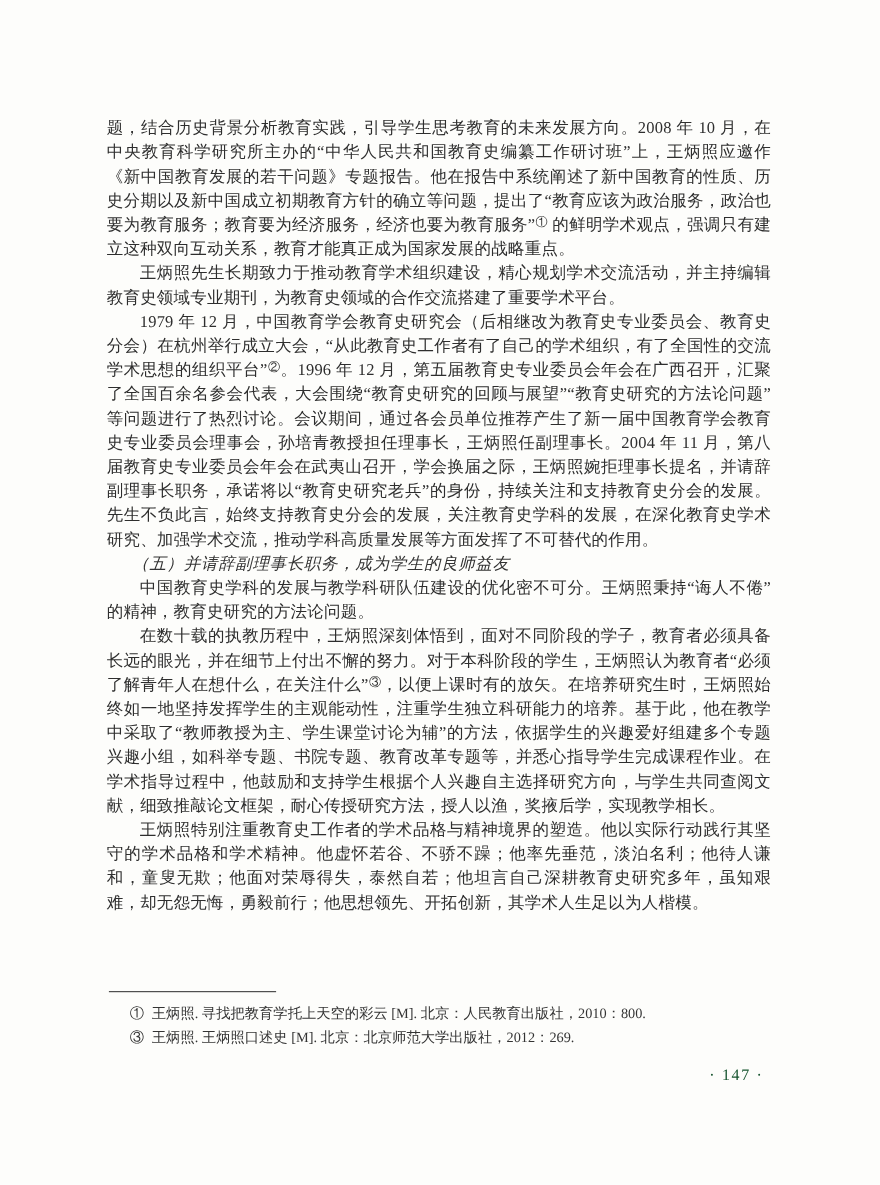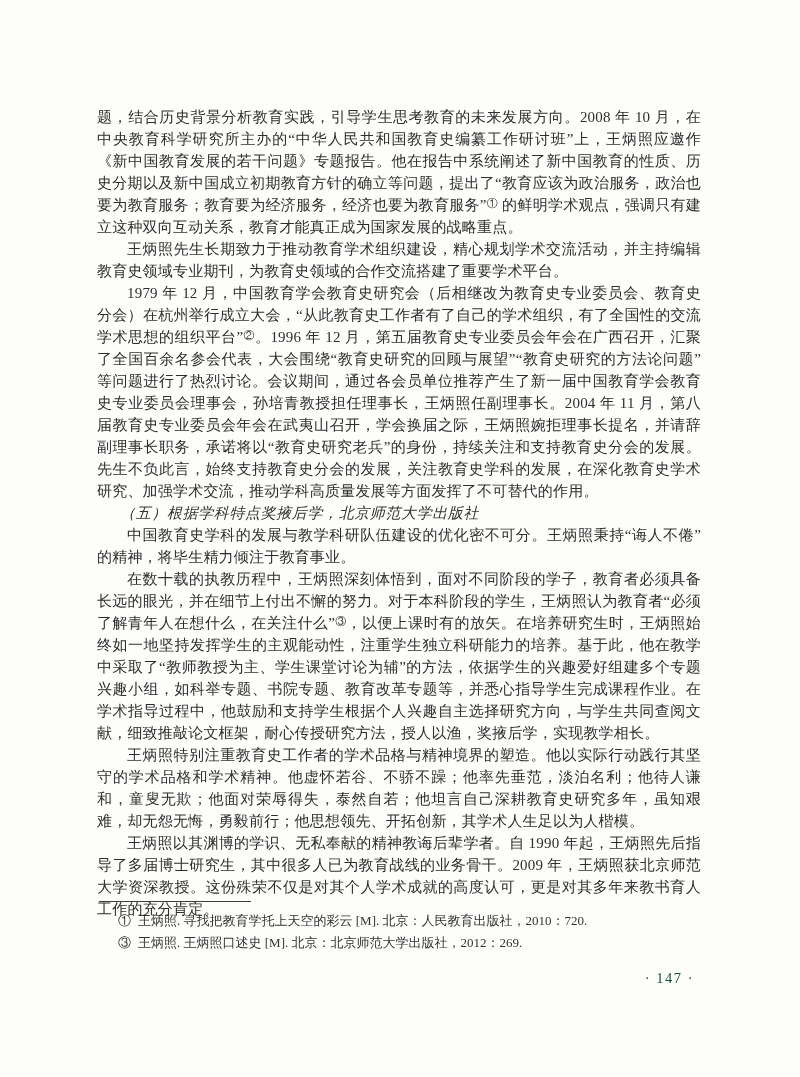--- a/index.html
+++ b/index.html
@@ -71,30 +71,29 @@
 </style>
 </head>
 <body>
 
 <div class="page">
 
   <main class="content" id="paragraphs">
       <p class="para no-indent">题，结合历史背景分析教育实践，引导学生思考教育的未来发展方向。2008 年 10 月，在中央教育科学研究所主办的“中华人民共和国教育史编纂工作研讨班”上，王炳照应邀作《新中国教育发展的若干问题》专题报告。他在报告中系统阐述了新中国教育的性质、历史分期以及新中国成立初期教育方针的确立等问题，提出了“教育应该为政治服务，政治也要为教育服务；教育要为经济服务，经济也要为教育服务”<sup class="ref">①</sup> 的鲜明学术观点，强调只有建立这种双向互动关系，教育才能真正成为国家发展的战略重点。</p>
       <p class="para">王炳照先生长期致力于推动教育学术组织建设，精心规划学术交流活动，并主持编辑教育史领域专业期刊，为教育史领域的合作交流搭建了重要学术平台。</p>
       <p class="para">1979 年 12 月，中国教育学会教育史研究会（后相继改为教育史专业委员会、教育史分会）在杭州举行成立大会，“从此教育史工作者有了自己的学术组织，有了全国性的交流学术思想的组织平台”<sup class="ref">②</sup>。1996 年 12 月，第五届教育史专业委员会年会在广西召开，汇聚了全国百余名参会代表，大会围绕“教育史研究的回顾与展望”“教育史研究的方法论问题”等问题进行了热烈讨论。会议期间，通过各会员单位推荐产生了新一届中国教育学会教育史专业委员会理事会，孙培青教授担任理事长，王炳照任副理事长。2004 年 11 月，第八届教育史专业委员会年会在武夷山召开，学会换届之际，王炳照婉拒理事长提名，并请辞副理事长职务，承诺将以“教育史研究老兵”的身份，持续关注和支持教育史分会的发展。先生不负此言，始终支持教育史分会的发展，关注教育史学科的发展，在深化教育史学术研究、加强学术交流，推动学科高质量发展等方面发挥了不可替代的作用。</p>
-      <p class="para heading">（五）根据学科特点奖掖后学，北京师范大学出版社</p>
-      <p class="para">中国教育史学科的发展与教学科研队伍建设的优化密不可分。王炳照秉持“诲人不倦”的精神，将毕生精力倾注于教育事业。</p>
+      <p class="para heading">（五）并请辞副理事长职务，成为学生的良师益友</p>
+      <p class="para">中国教育史学科的发展与教学科研队伍建设的优化密不可分。王炳照秉持“诲人不倦”的精神，教育史研究的方法论问题。</p>
       <p class="para">在数十载的执教历程中，王炳照深刻体悟到，面对不同阶段的学子，教育者必须具备长远的眼光，并在细节上付出不懈的努力。对于本科阶段的学生，王炳照认为教育者“必须了解青年人在想什么，在关注什么”<sup class="ref">③</sup>，以便上课时有的放矢。在培养研究生时，王炳照始终如一地坚持发挥学生的主观能动性，注重学生独立科研能力的培养。基于此，他在教学中采取了“教师教授为主、学生课堂讨论为辅”的方法，依据学生的兴趣爱好组建多个专题兴趣小组，如科举专题、书院专题、教育改革专题等，并悉心指导学生完成课程作业。在学术指导过程中，他鼓励和支持学生根据个人兴趣自主选择研究方向，与学生共同查阅文献，细致推敲论文框架，耐心传授研究方法，授人以渔，奖掖后学，实现教学相长。</p>
       <p class="para">王炳照特别注重教育史工作者的学术品格与精神境界的塑造。他以实际行动践行其坚守的学术品格和学术精神。他虚怀若谷、不骄不躁；他率先垂范，淡泊名利；他待人谦和，童叟无欺；他面对荣辱得失，泰然自若；他坦言自己深耕教育史研究多年，虽知艰难，却无怨无悔，勇毅前行；他思想领先、开拓创新，其学术人生足以为人楷模。</p>
-      <p class="para">王炳照以其渊博的学识、无私奉献的精神教诲后辈学者。自 1990 年起，王炳照先后指导了多届博士研究生，其中很多人已为教育战线的业务骨干。2009 年，王炳照获北京师范大学资深教授。这份殊荣不仅是对其个人学术成就的高度认可，更是对其多年来教书育人工作的充分肯定。</p>
     </main>
 
   <div class="footnotes">
     <div class="fn-divider"></div>
     <div id="footnotes">
-        <div class="fn-item"><span class="fn-marker">①</span><span class="fn-text">王炳照. 寻找把教育学托上天空的彩云 [M]. 北京：人民教育出版社，2010：720.</span></div>
+        <div class="fn-item"><span class="fn-marker">①</span><span class="fn-text">王炳照. 寻找把教育学托上天空的彩云 [M]. 北京：人民教育出版社，2010：800.</span></div>
         <div class="fn-item"><span class="fn-marker">③</span><span class="fn-text">王炳照. 王炳照口述史 [M]. 北京：北京师范大学出版社，2012：269.</span></div>
       </div>
   </div>
 
   <div class="page-number">· 147 ·</div>
 
 </div>
 
 </body></html>

